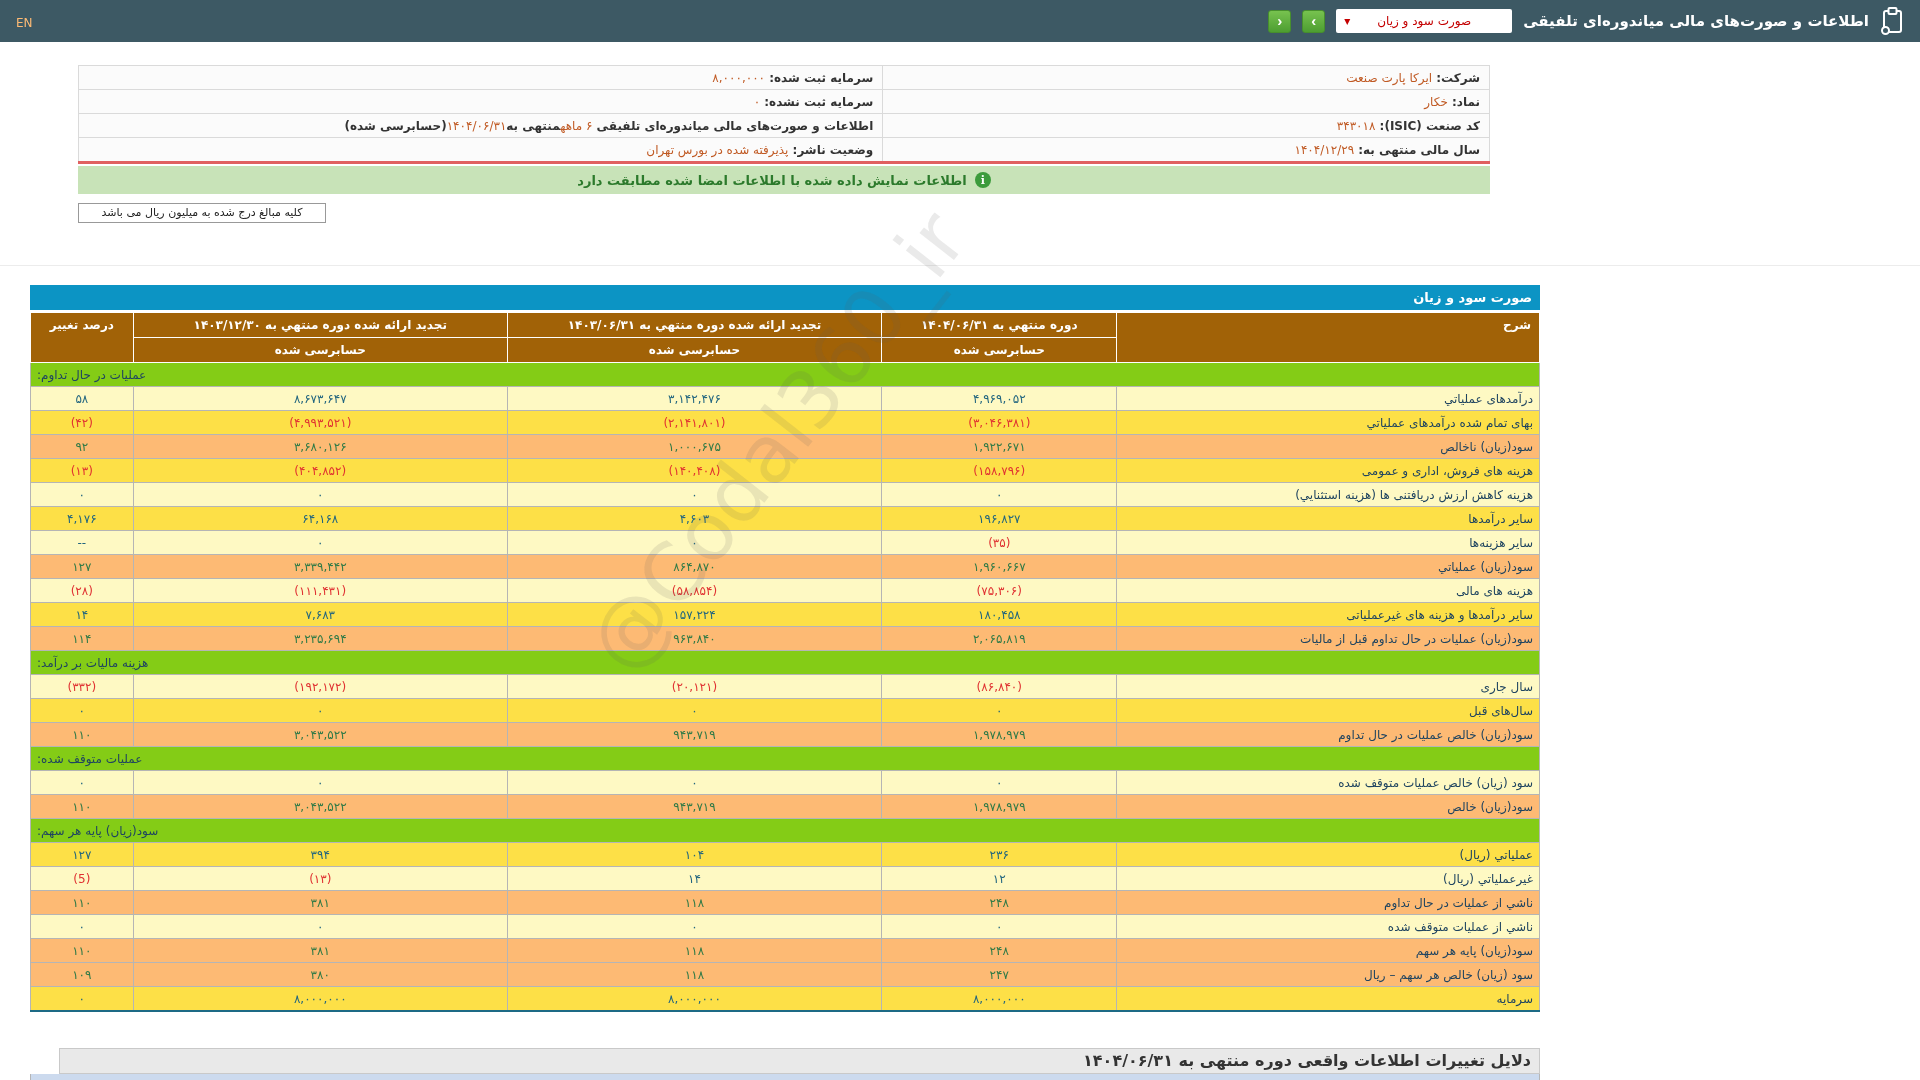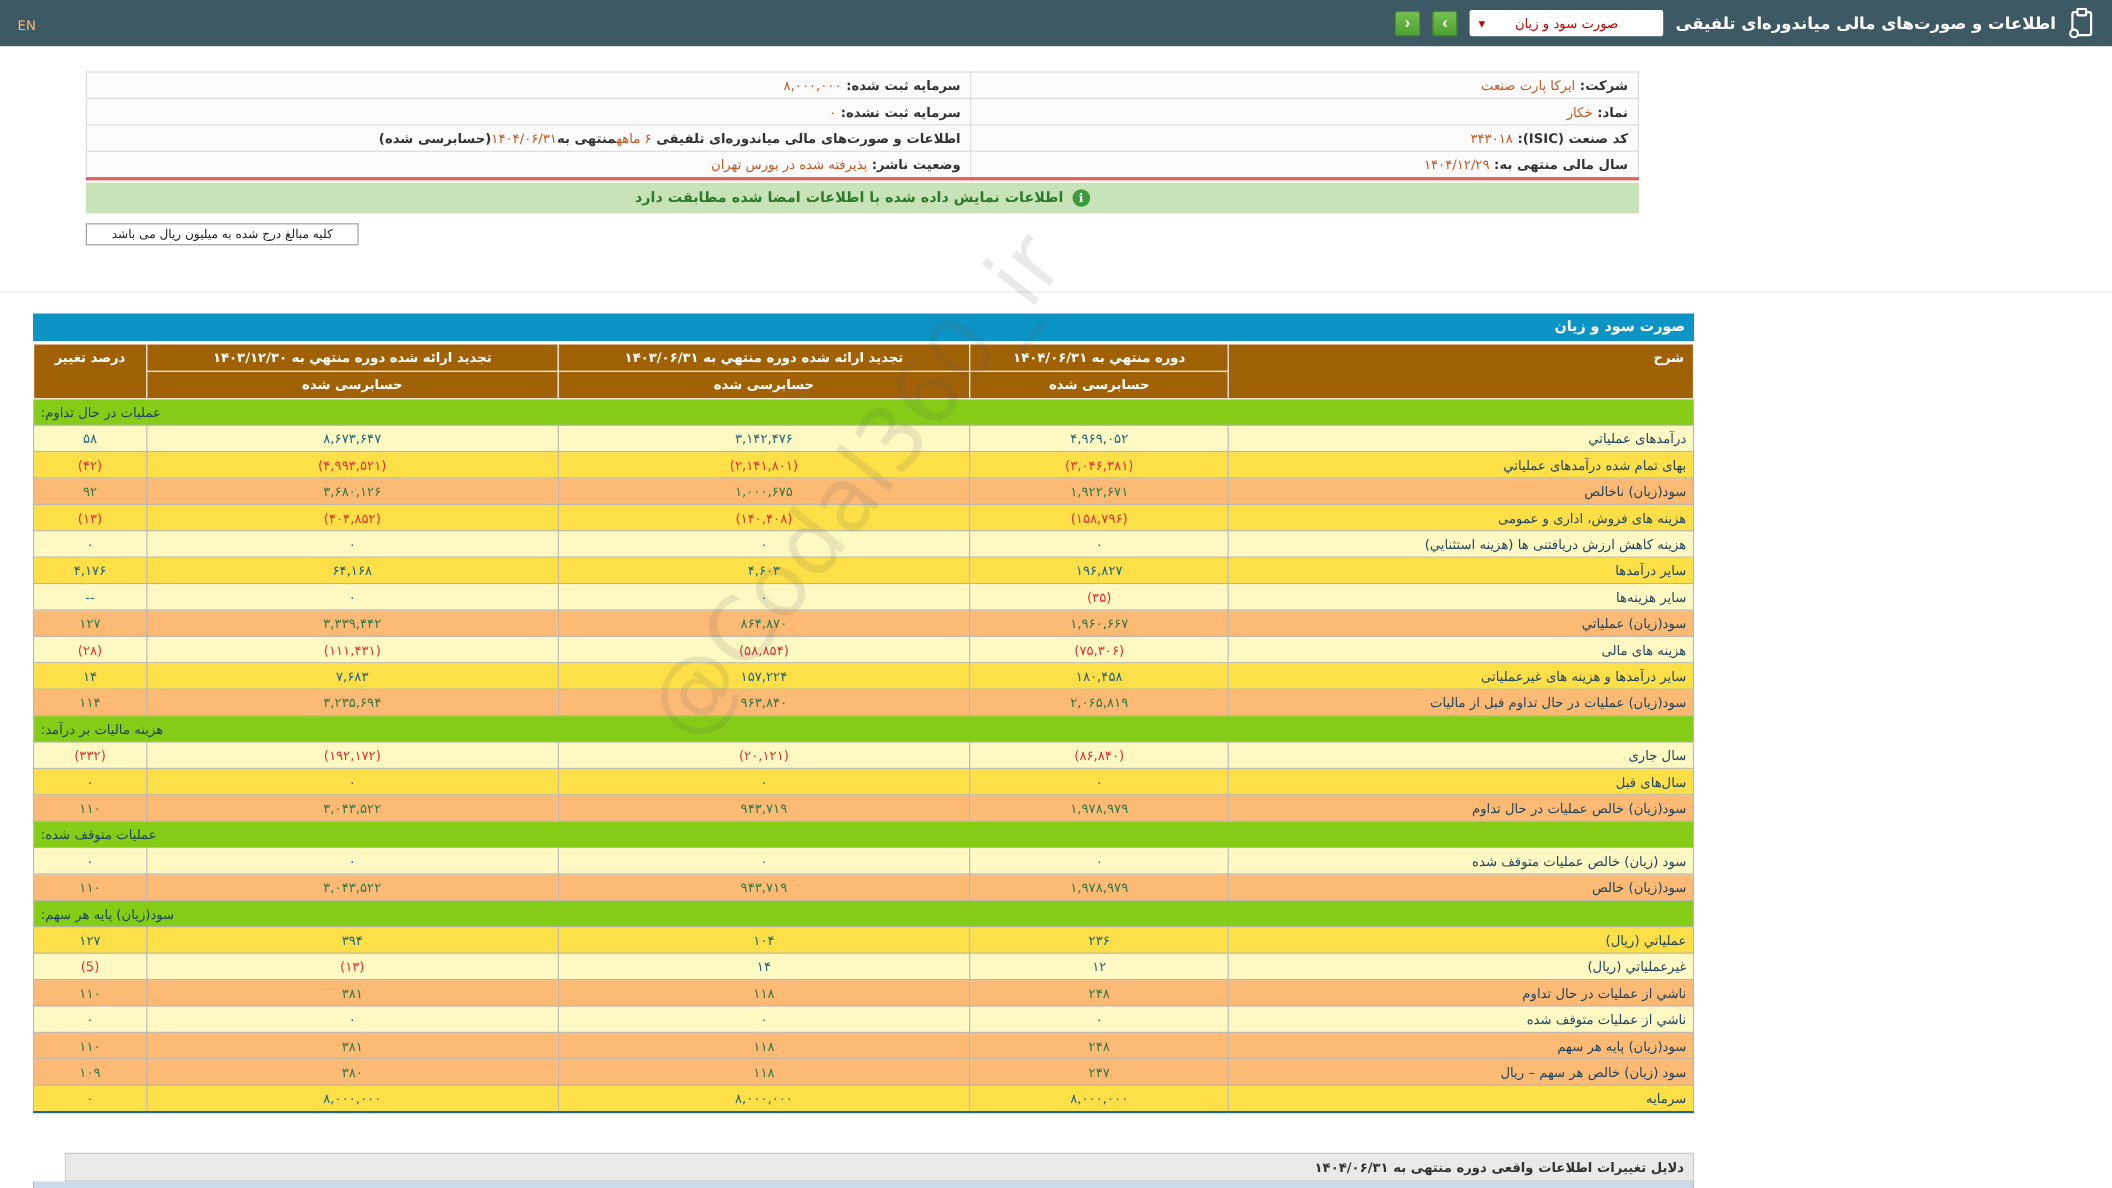--- a/index.html
+++ b/index.html
@@ -59,21 +59,21 @@
   .stmt tr.yellow td{background:#fdba74;}
   .stmt tr.yellow td.val:not(.neg){color:#2f7a46;}
   .stmt td.section-cell{background:#84cc16;text-align:left;color:#1f4460;}
   .stmt tbody tr:last-child td{border-bottom:2px solid #1d6a85;}
   .watermark{position:absolute;top:110px;left:470px;transform:rotate(-52deg);
     font-size:80px;color:rgba(90,90,90,0.13);direction:ltr;pointer-events:none;
     white-space:nowrap;z-index:5;}
   
   .footer-wrap{margin:36px 380px 0 30px;}
   .footer-bar{height:24px;line-height:24px;background:#e9e9e9;border:1px solid #c9c9c9;
-    font-size:12px;font-weight:bold;color:#333;padding-right:8px;margin-left:29px;}
+    font-size:16px;font-weight:bold;color:#333;padding-right:8px;margin-left:29px;}
   .footer-row-blue{height:6px;background:#ccdaee;border:1px solid #b5b5b5;border-top:none;}
 </style>
 </head>
 <body>
 
 <header class="topbar">
   <div class="topbar-right">
     <span style="display:flex;">
       <svg width="24" height="28" viewBox="0 0 24 28">
         <rect x="4" y="4" width="17" height="21" rx="2" fill="none" stroke="#fff" stroke-width="2"></rect>

